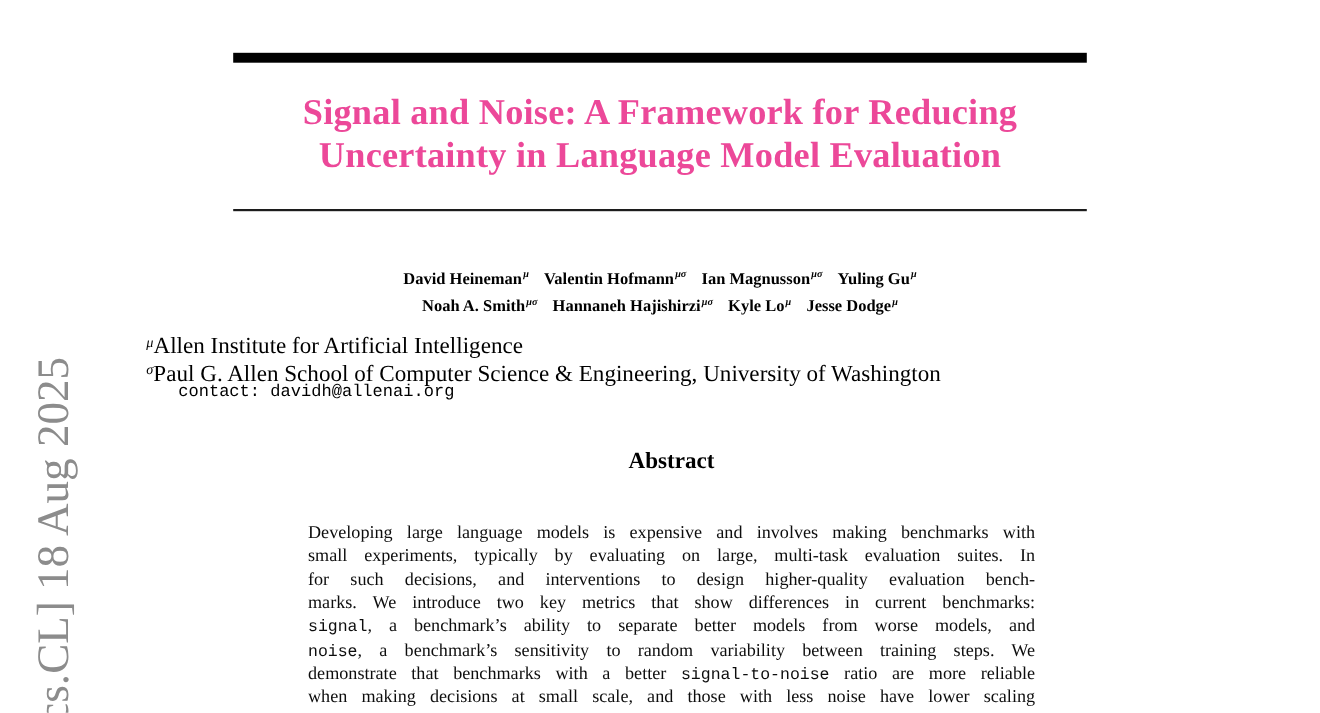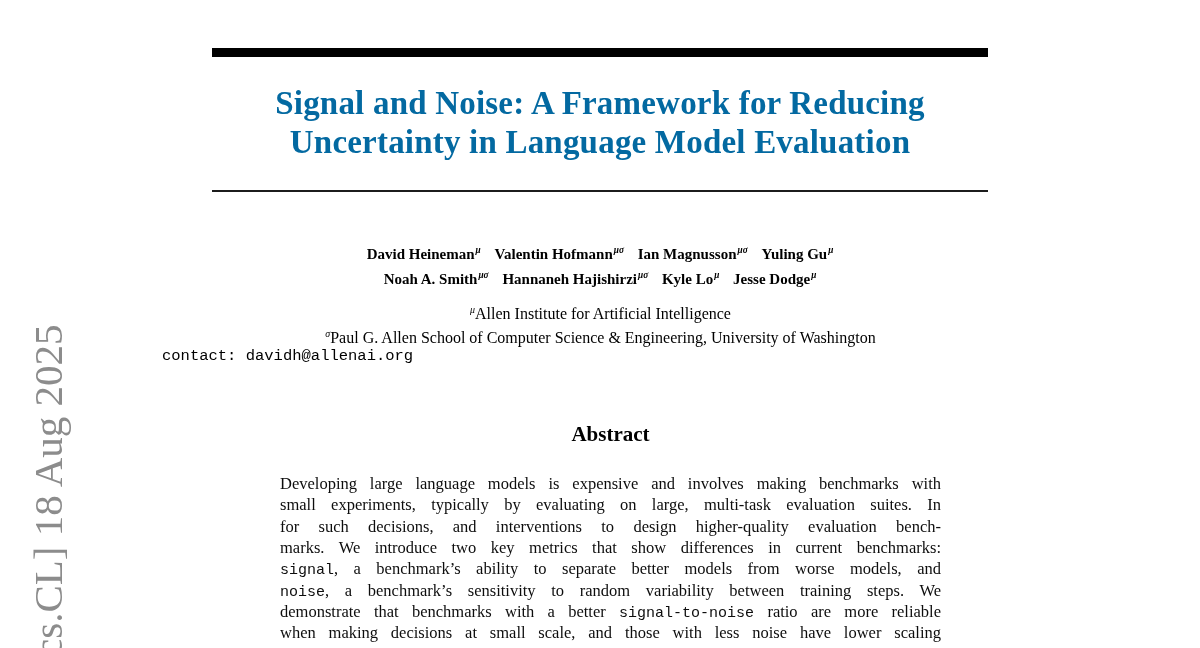--- a/index.html
+++ b/index.html
@@ -23,46 +23,46 @@
     color: #8c8c8c;
     white-space: nowrap;
   }
 
   .rule-thick { position: absolute; left: 212px; top: 48px; width: 776px; height: 9px; background: #000000; }
   .rule-thin  { position: absolute; left: 212px; top: 190px; width: 776px; height: 2px; background: #1c1c1c; }
 
   .title {
     position: absolute; left: 212px; top: 84px; width: 776px;
     text-align: center; font-weight: bold; font-size: 33px; line-height: 39px;
-    color: #0369a1; letter-spacing: 0.2px;
+    color: #ec4899; letter-spacing: 0.2px;
   }
 
   .authors {
     position: absolute; left: 162px; top: 243px; width: 876px;
     text-align: center; font-weight: bold; font-size: 15px; line-height: 22.5px;
     color: #000000;
   }
   .author { margin: 0 5px; white-space: nowrap; }
   .supmark {
     font-style: italic; font-size: 0.62em;
     position: relative; top: -6px; margin-left: 1px;
   }
 
   .affiliations {
     position: absolute; left: 132px; top: 303px; width: 936px;
-    text-align: center; font-size: 16px; line-height: 22px; color: #000000;
+    text-align: left; font-size: 21px; line-height: 22px; color: #000000;
   }
   .contact {
     position: absolute; left: 162px; top: 347px; width: 876px;
     text-align: left;
     font-family: "Liberation Mono", monospace; font-size: 15.5px; color: #000000;
   }
 
   .abstract-heading {
-    position: absolute; left: 280px; top: 422px; width: 661px;
+    position: absolute; left: 280px; top: 406px; width: 661px;
     text-align: center; font-weight: bold; font-size: 21px; color: #000000;
   }
 
   .abstract {
     position: absolute; left: 280px; top: 473px; width: 661px;
     font-size: 16.5px; color: #0d0d0d;
   }
   .abs-line {
     height: 21.35px; line-height: 21.35px;
     text-align: justify; text-align-last: justify;

